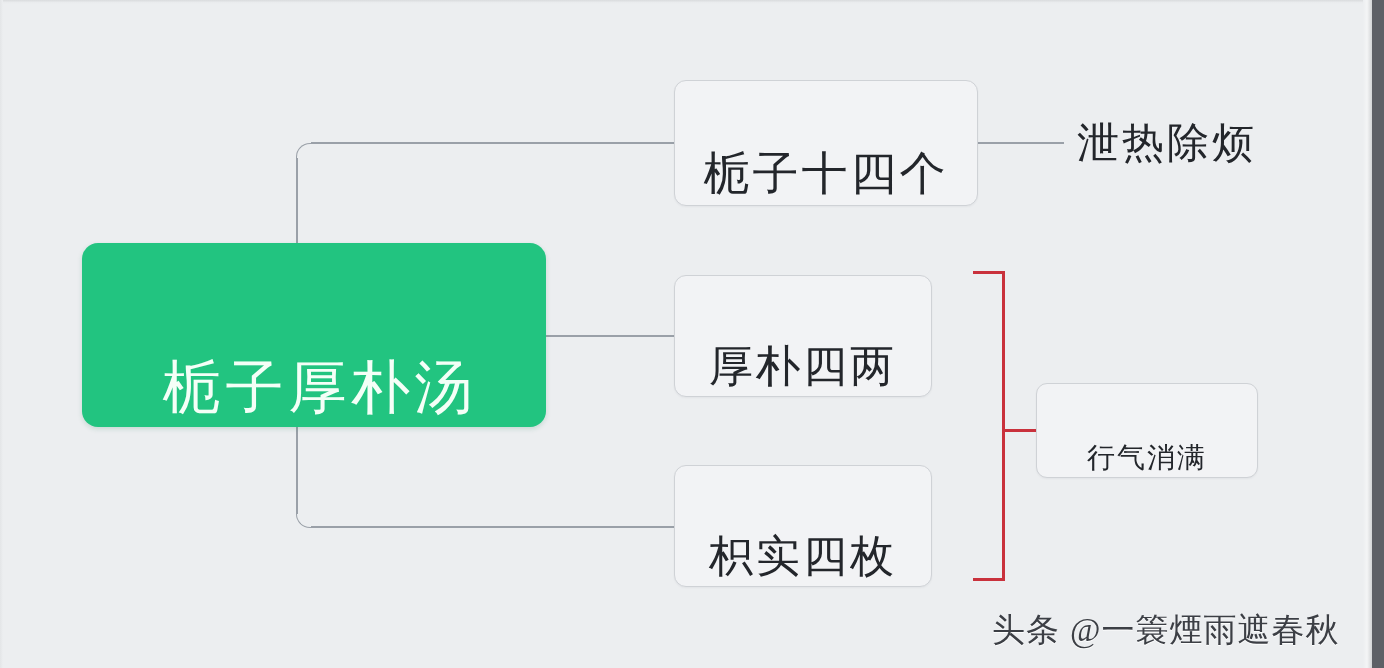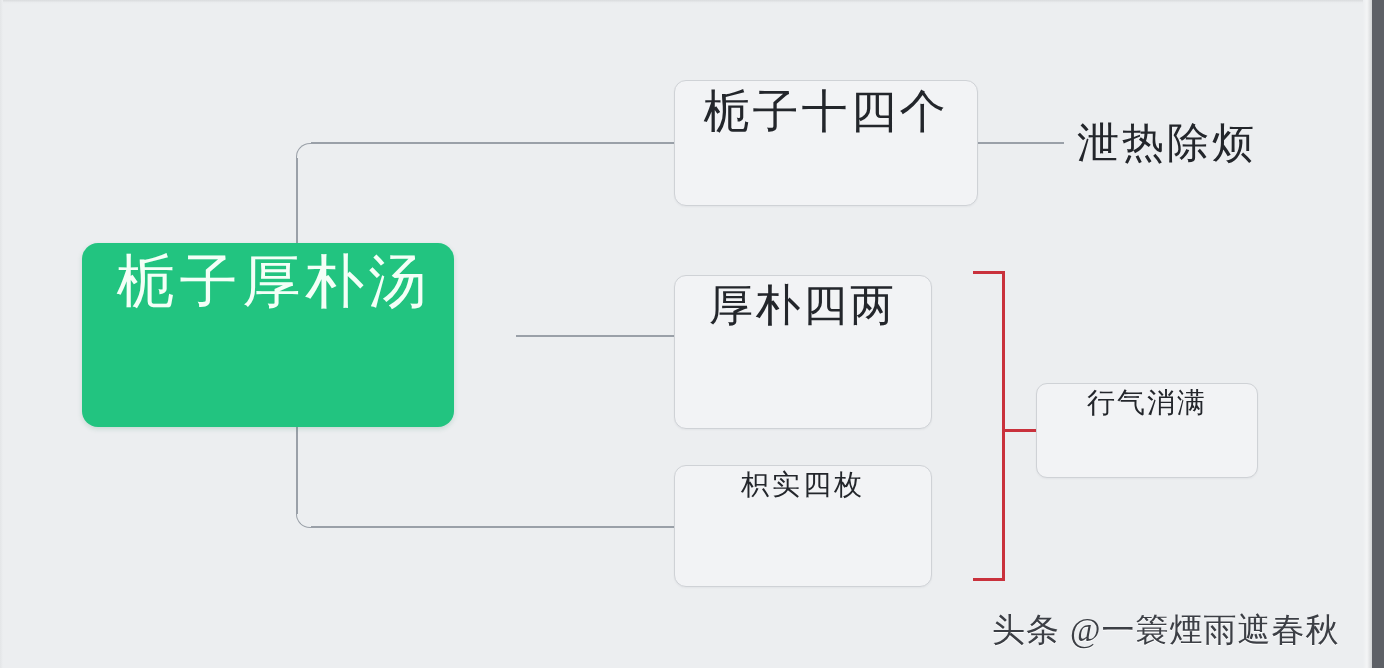--- a/index.html
+++ b/index.html
@@ -43,35 +43,35 @@
     left: 1372px; top: 0;
     width: 12px; height: 668px;
     background: #5d6066;
   }
 
   
   .node {
     position: absolute;
     box-sizing: border-box;
     display: flex;
-    align-items: flex-start;
+    align-items: flex-end;
     justify-content: center;
     border-radius: 12px;
     color: #23262b;
     background: #f2f3f5;
     border: 1px solid #cfd2d6;
     box-shadow: 0 1px 2px rgba(40,45,55,0.05);
     white-space: nowrap;
     letter-spacing: 1px;
   }
 
   .node-root {
     left: 82px;
     top: 243px;
-    width: 372px;
+    width: 464px;
     height: 184px;
     background: #22c480;
     border: none;
     border-radius: 16px;
     color: #f4fff7;
     font-size: 58px;
     letter-spacing: 5px;
     box-shadow: 0 2px 5px rgba(30,120,85,0.18);
     padding-left: 12px;
   }
@@ -81,30 +81,30 @@
     top: 80px;
     width: 304px;
     height: 126px;
     font-size: 46px;
     letter-spacing: 3px;
   }
   .node-sub2 {
     left: 674px;
     top: 275px;
     width: 258px;
-    height: 154px;
+    height: 122px;
     font-size: 44px;
     letter-spacing: 3px;
   }
   .node-sub3 {
     left: 674px;
     top: 465px;
     width: 258px;
     height: 122px;
-    font-size: 28px;
+    font-size: 44px;
     letter-spacing: 3px;
   }
 
   .node-effect-boxed {
     left: 1036px;
     top: 383px;
     width: 222px;
     height: 95px;
     font-size: 28px;
     letter-spacing: 2px;

